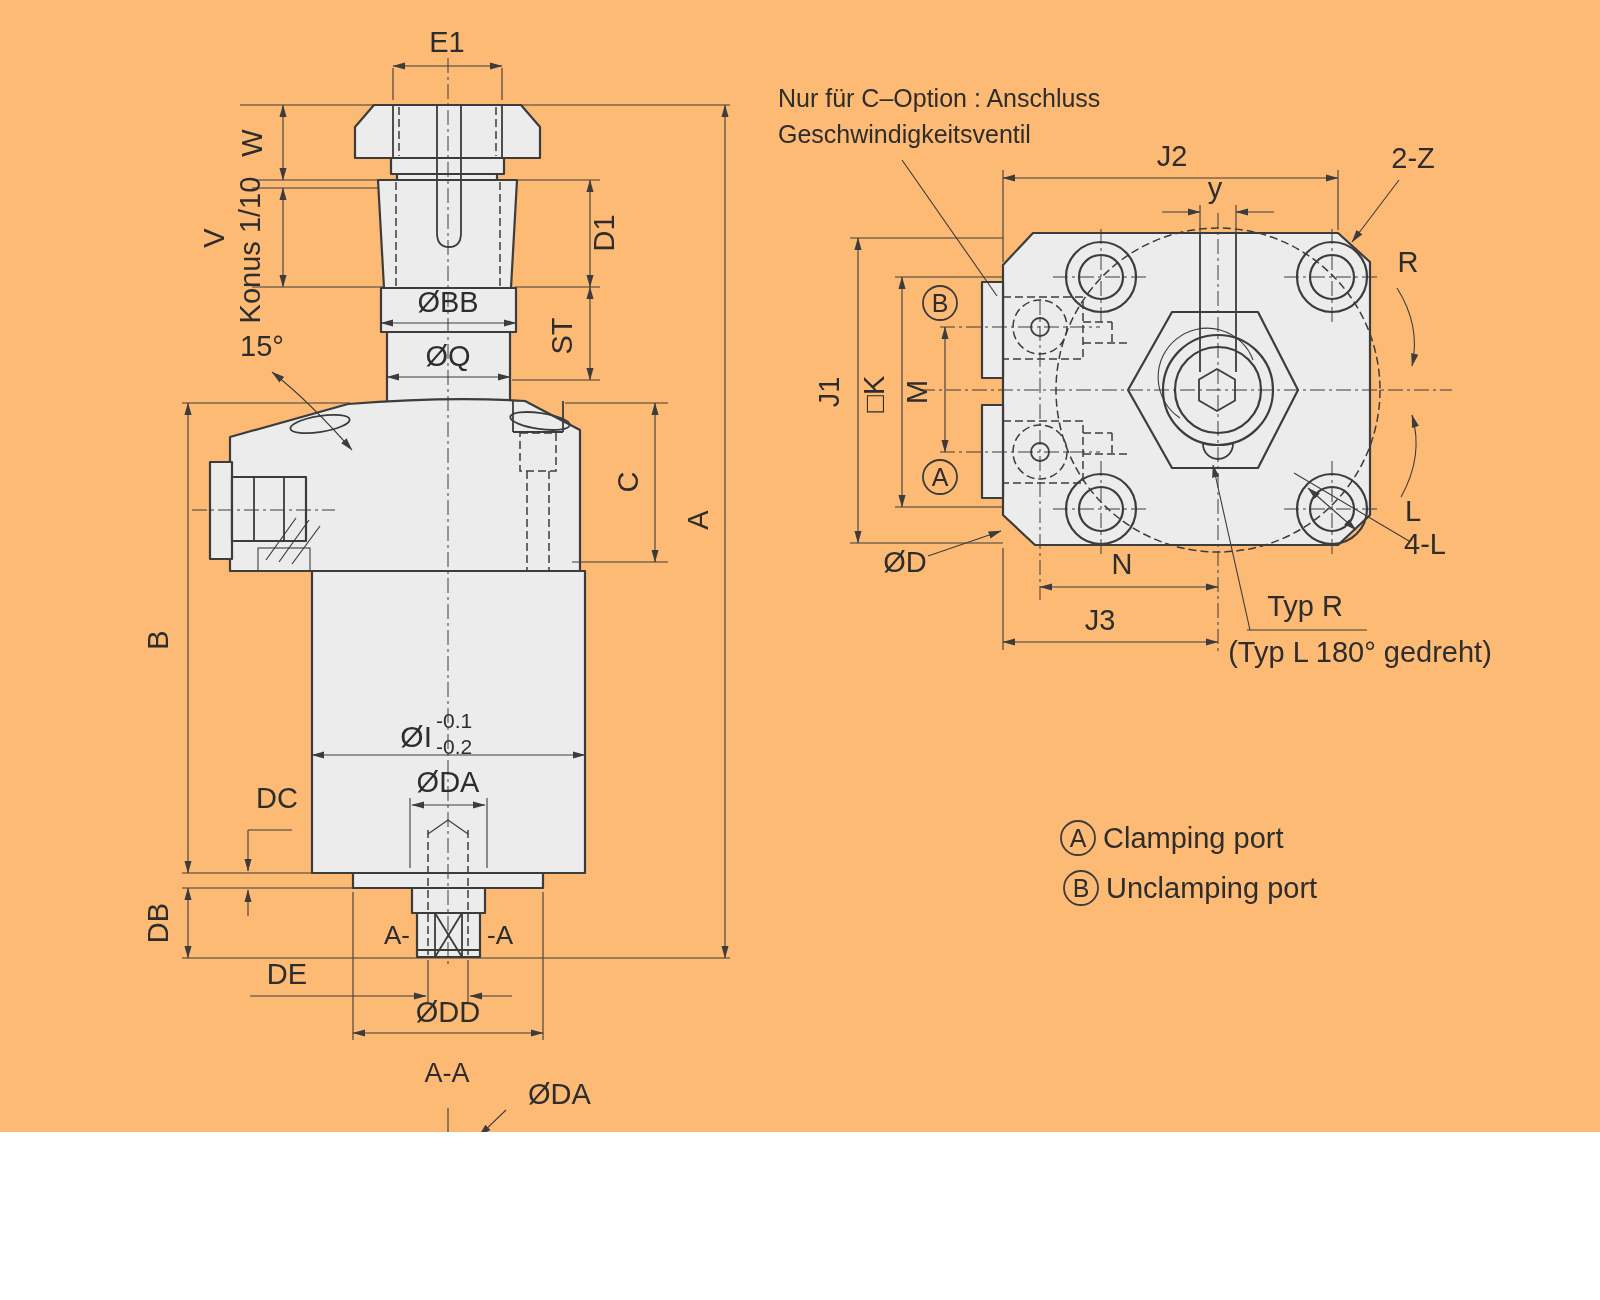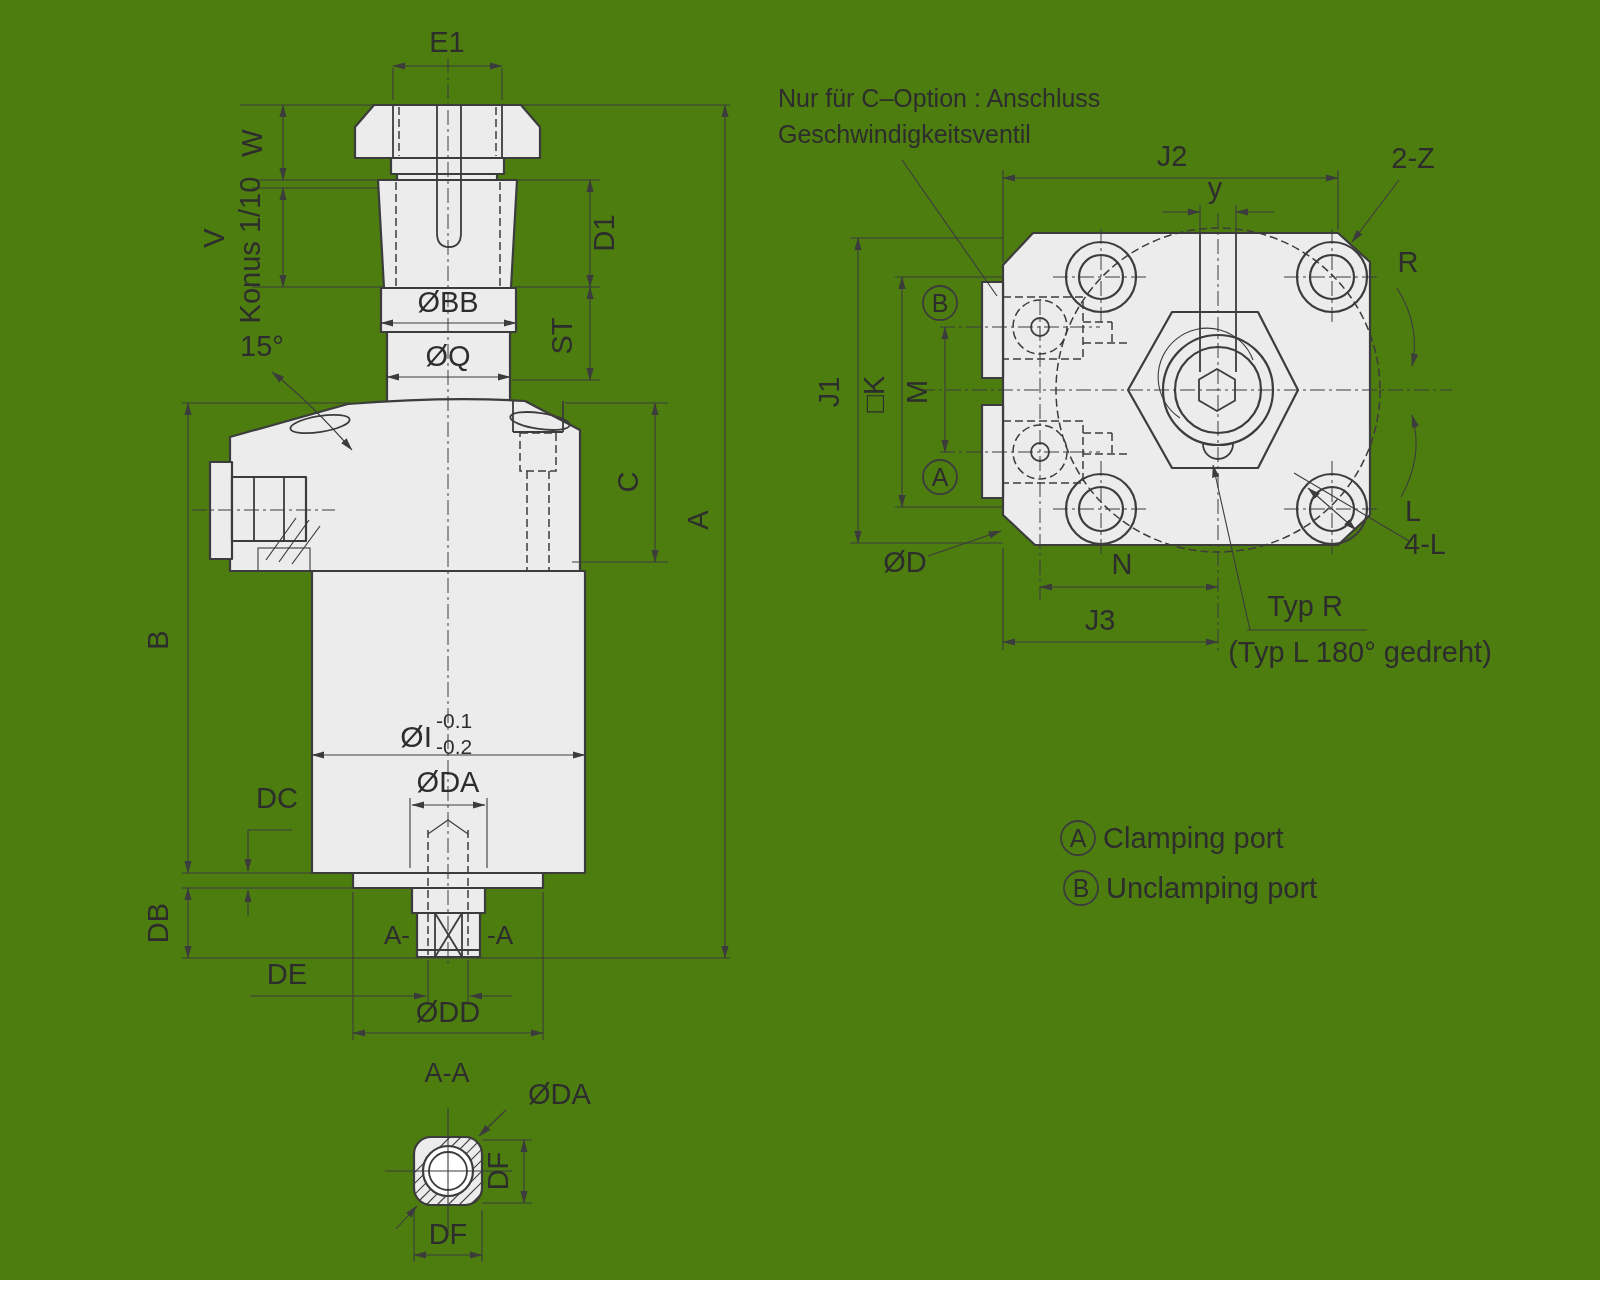--- a/index.html
+++ b/index.html
@@ -1,16 +1,16 @@
 <!DOCTYPE html>
 <html><head>
 <meta charset="utf-8">
 <style>
   html,body{margin:0;padding:0;background:#fff;}
-  .page{position:relative;width:1600px;height:1280px;background:#4d7c0f;overflow:hidden;
+  .page{position:relative;width:1600px;height:1132px;background:#fdba74;overflow:hidden;
         font-family:"Liberation Sans",sans-serif;}
   svg text{fill:#2d2d2d;font-family:"Liberation Sans",sans-serif;}
   .t29{font-size:29px;} .t26{font-size:26px;} .t25{font-size:25px;} .t30{font-size:30px;}
   .t21{font-size:21px;} .t27{font-size:27px;}
   .outline{fill:#ececec;stroke:#3c3c3c;stroke-width:2.2;stroke-linejoin:round;}
   .ln{fill:none;stroke:#3c3c3c;stroke-width:2.2;stroke-linejoin:round;}
   .ln2{fill:none;stroke:#3c3c3c;stroke-width:1.8;}
   .thin{fill:none;stroke:#3c3c3c;stroke-width:1.1;}
   .dim{fill:none;stroke:#3c3c3c;stroke-width:1.1;}
   .dash{fill:none;stroke:#3c3c3c;stroke-width:1.5;stroke-dasharray:8,4;}

